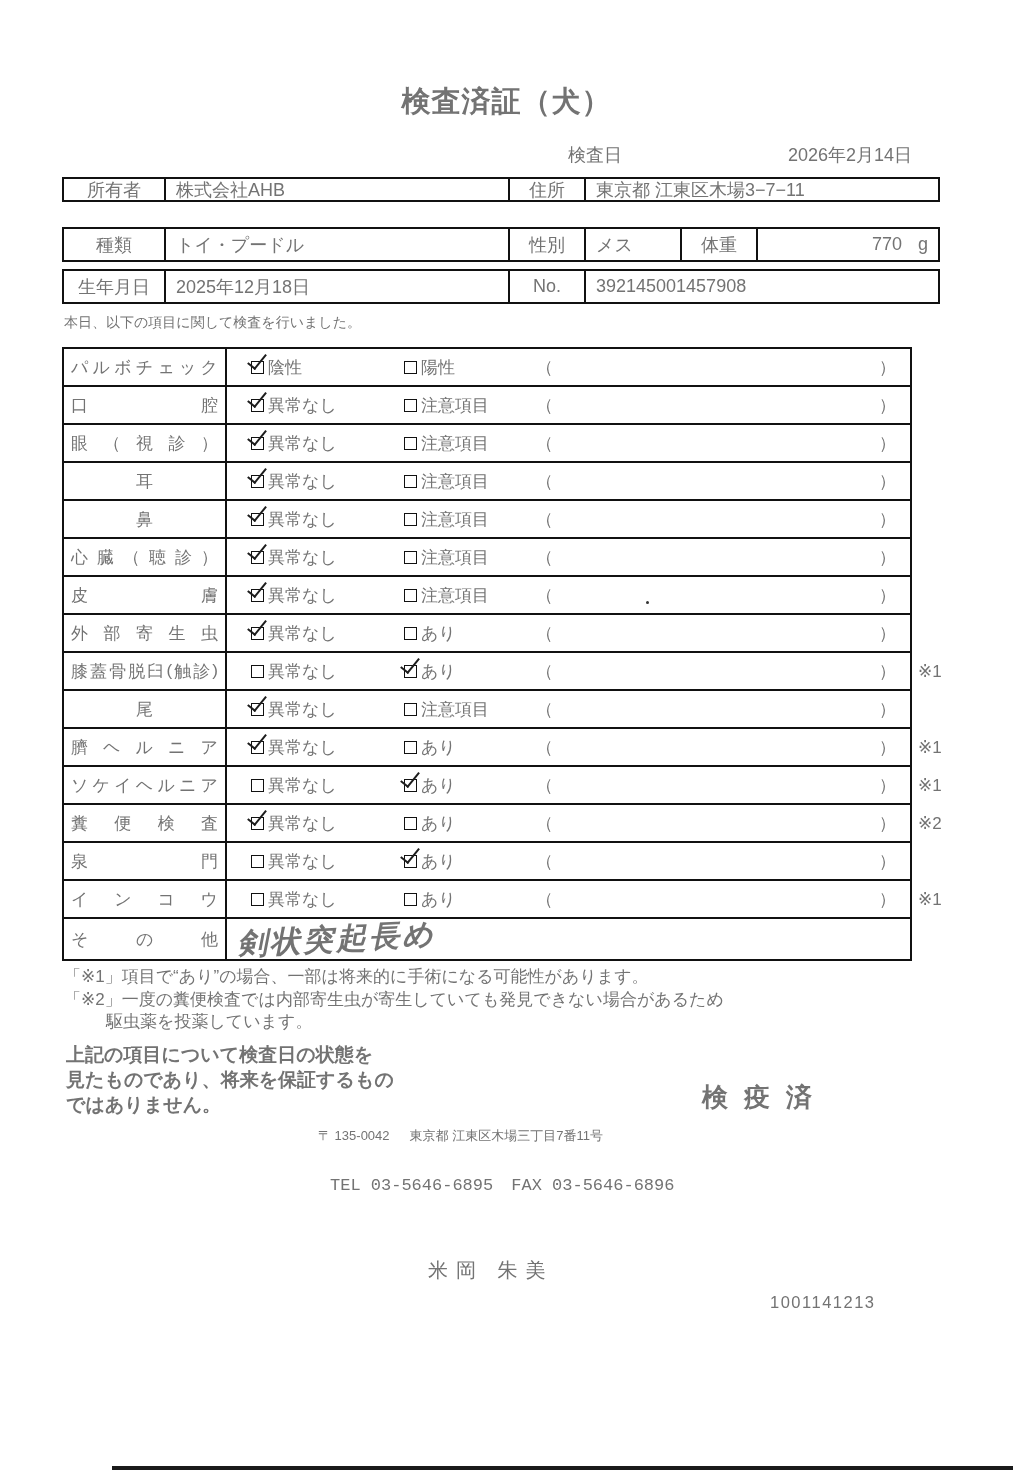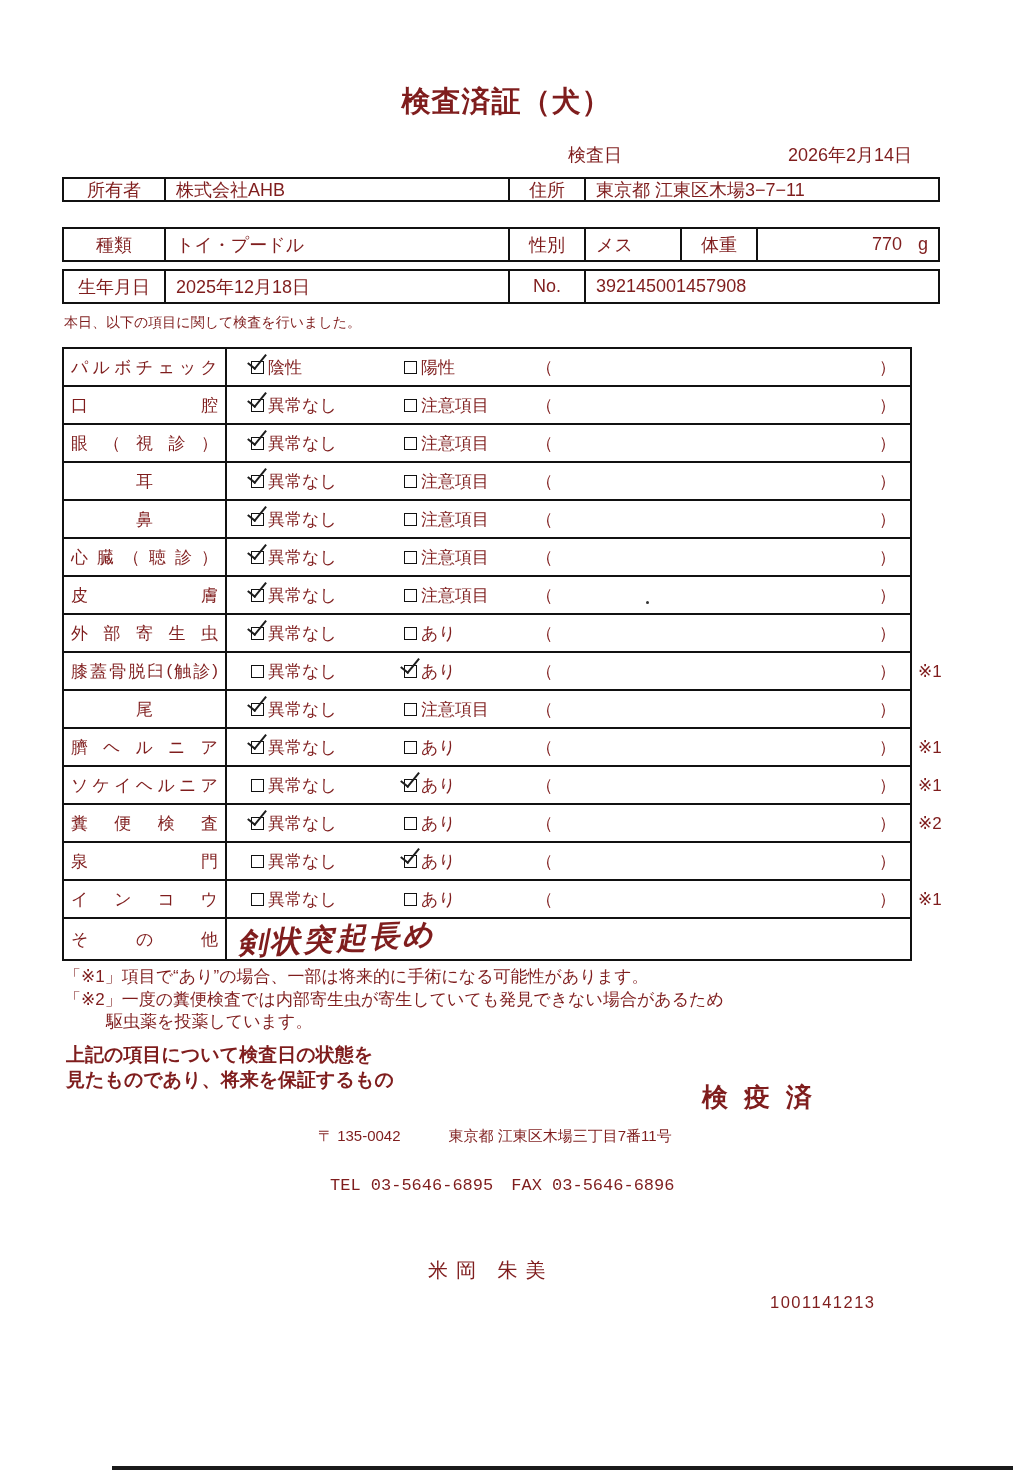--- a/index.html
+++ b/index.html
@@ -1,19 +1,19 @@
 <!DOCTYPE html>
 <html><head>
 <meta charset="utf-8">
 <style>
   * { margin:0; padding:0; box-sizing:border-box; }
   html,body { background:#ffffff; }
   .page {
     position:relative; width:1013px; height:1470px; background:#fff;
-    color:#7f1d1d; font-family:"Liberation Sans","DejaVu Sans",sans-serif;
+    color:#737373; font-family:"Liberation Sans","DejaVu Sans",sans-serif;
     overflow:hidden;
   }
   .title { position:absolute; top:82px; left:0; width:100%; text-align:center;
            font-size:29px; font-weight:700; letter-spacing:1px; }
   .date-label { position:absolute; top:143px; left:568px; font-size:18px; }
   .date-value { position:absolute; top:143px; left:788px; font-size:18px; }
 
   .ibox { position:absolute; left:62px; width:878px; display:flex;
           border:2px solid #111; font-size:18px; background:#fff; }
   .ibox .cell { display:flex; align-items:center; padding:0 10px; min-width:0; white-space:nowrap; }
@@ -51,21 +51,21 @@
                font-family:"DejaVu Serif","Liberation Serif",serif;
                transform:rotate(-3deg); letter-spacing:3px; white-space:nowrap; margin-left:2px; }
 
   .fn1 { position:absolute; left:64px; top:965px; font-size:17px; }
   .fn2 { position:absolute; left:64px; top:988px; font-size:17px; }
   .fn2c { position:absolute; left:106px; top:1010px; font-size:17px; }
 
   .disclaimer { position:absolute; left:66px; top:1042px; font-size:19px; font-weight:700; line-height:25px; }
   .stamp { position:absolute; left:702px; top:1080px; font-size:26px; font-weight:700; letter-spacing:16px; white-space:nowrap; }
 
-  .postal-row { position:absolute; left:318px; top:1127px; font-size:15px; display:flex; gap:48px; white-space:nowrap; }
+  .postal-row { position:absolute; left:318px; top:1127px; font-size:13px; display:flex; gap:20px; white-space:nowrap; }
   .tel-row { position:absolute; left:330px; top:1176px; font-size:17px; display:flex; gap:18px;
              font-family:"Liberation Mono","DejaVu Sans Mono",monospace; white-space:nowrap; }
   .clinic-name { position:absolute; left:324px; top:1222px; font-size:26px; font-weight:700; letter-spacing:3px; white-space:nowrap; }
   .person { position:absolute; left:428px; top:1257px; font-size:20px; letter-spacing:8px; white-space:nowrap; }
   .doc-number { position:absolute; left:770px; top:1293px; font-size:16.5px; letter-spacing:1.5px; }
 
   .scan-speck { position:absolute; left:646px; top:601px; width:3px; height:3px; background:#333; border-radius:50%; }
   .scan-edge { position:absolute; left:112px; right:0; bottom:0; height:4px; background:#1a1a1a; }
 </style>
 </head>
@@ -439,20 +439,21 @@
       </div>
     </div>
 
   <div class="fn1">「※1」項目で“あり”の場合、一部は将来的に手術になる可能性があります。</div>
   <div class="fn2">「※2」一度の糞便検査では内部寄生虫が寄生していても発見できない場合があるため</div>
   <div class="fn2c">駆虫薬を投薬しています。</div>
 
   <div class="disclaimer">
     <div>上記の項目について検査日の状態を</div>
     <div>見たものであり、将来を保証するもの</div>
+    <div>ではありません。</div>
   </div>
 
   <div class="stamp">検疫済</div>
 
   <div class="postal-row">
     <span>〒 135-0042</span>
     <span>東京都 江東区木場三丁目7番11号</span>
   </div>
 
   <div class="tel-row">

